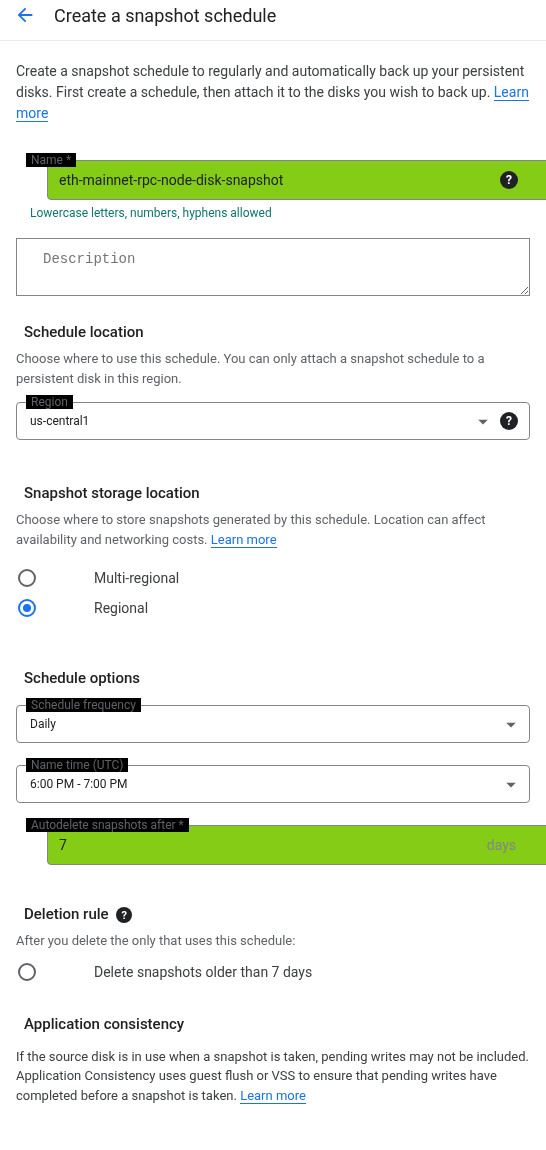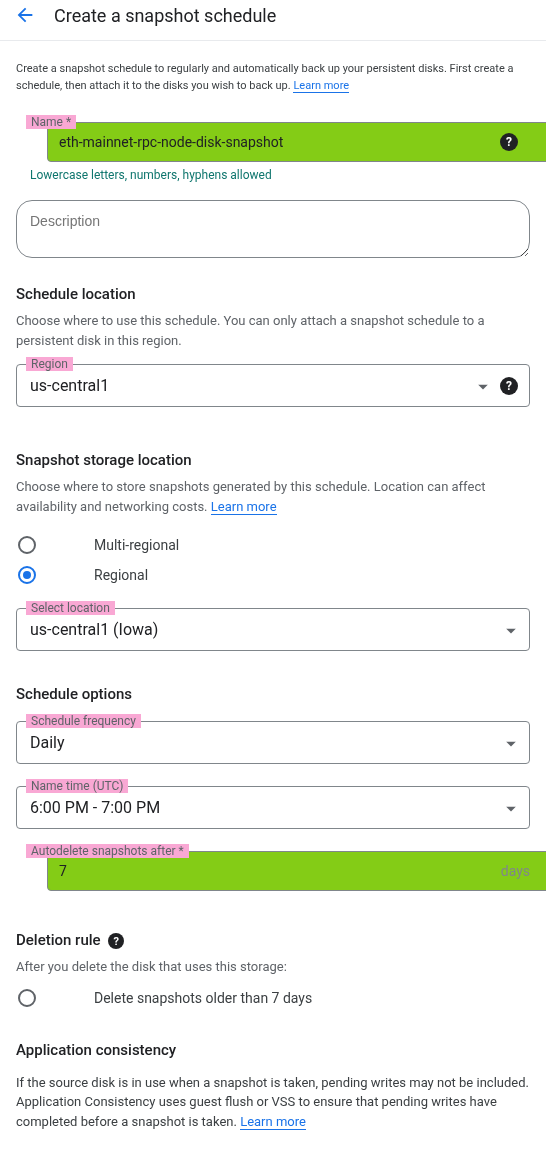--- a/index.html
+++ b/index.html
@@ -23,32 +23,32 @@
   display: flex;
   align-items: center;
 }
 .page-title {
   font-size: 18px;
   font-weight: 400;
   color: #202124;
 }
 .content { padding: 20px 16px 16px 16px; }
 .intro {
-  font-size: 11px;
+  font-size: 14px;
   color: #3c4043;
   line-height: 1.5;
-  margin-bottom: 28px;
+  margin-bottom: 36px;
 }
 .link { color: #1a73e8; text-decoration: none; border-bottom: 1px solid #1a73e8; cursor: pointer; }
 .field-wrap { position: relative; margin-bottom: 6px; }
 .field-label {
   position: absolute;
   top: -7px;
   left: 10px;
-  background: #f9a8d4;
+  background: #000000;
   padding: 0 5px;
   font-size: 12px;
   color: #5f6368;
   z-index: 1;
 }
 .field-input {
   width: 100%;
   border: 1px solid #80868b;
   border-radius: 4px;
   padding: 11px 40px 11px 11px;
@@ -56,27 +56,27 @@
   color: #202124;
   outline: none;
   font-family: inherit;
   background: #84cc16;
   margin-left: 31px;
 }
 .field-input::placeholder { color: #80868b; }
 .textarea {
   width: 100%;
   border: 1px solid #80868b;
-  border-radius: 16px;
-  padding: 12px 13px;
+  border-radius: 0;
+  padding: 12px 26px;
   font-size: 14px;
   color: #202124;
   resize: vertical;
   min-height: 50px;
-  font-family: Liberation Sans, sans-serif;
+  font-family: Liberation Mono, monospace;
   outline: none;
 }
 .help-icon {
   position: absolute;
   right: 12px;
   top: 50%;
   transform: translateY(-50%);
   width: 18px;
   height: 18px;
   background: #202124;
@@ -92,38 +92,39 @@
 .hint {
   font-size: 12px;
   color: #0f766e;
   margin: 6px 0 0 14px;
 }
 .section-title {
   font-size: 15px;
   font-weight: 500;
   color: #202124;
   margin-bottom: 8px;
+  margin-left: 8px;
 }
 .section-desc {
   font-size: 13px;
   color: #5f6368;
   line-height: 1.5;
   margin-bottom: 14px;
 }
 .spacer-lg { height: 28px; }
 .spacer-md { height: 18px; }
 .select-wrap {
   position: relative;
 }
 .select-input {
   width: 100%;
   border: 1px solid #80868b;
   border-radius: 4px;
   padding: 11px 60px 11px 13px;
-  font-size: 16px;
+  font-size: 12px;
   color: #202124;
   background: #fff;
   cursor: pointer;
   display: block;
 }
 .dropdown-arrow {
   position: absolute;
   right: 14px;
   top: 50%;
   transform: translateY(-50%);
@@ -154,21 +155,21 @@
   position: absolute;
   left: 3px; top: 3px;
   width: 8px; height: 8px;
   border-radius: 50%;
   background: #1a73e8;
 }
 .radio-label { font-size: 14px; color: #3c4043; }
 .radio-group-indent { margin-left: 2px; }
 .suffix-unit {
   position: absolute;
-  right: 0;
+  right: 14px;
   top: 50%;
   transform: translateY(-50%);
   color: #80868b;
   font-size: 14px;
   pointer-events: none;
 }
 .help-inline {
   display: inline-flex;
   width: 16px; height: 16px;
   background: #202124;
@@ -244,29 +245,20 @@
       <span class="radio-label">Multi-regional</span>
     </div>
     <div class="radio-row">
       <span class="radio checked"></span>
       <span class="radio-label">Regional</span>
     </div>
   </div>
 
   <div class="spacer-md"></div>
 
-  <div class="field-wrap select-wrap">
-    <label class="field-label">Select location</label>
-    <div class="select-input">us-central1 (Iowa)</div>
-    <span class="dropdown-arrow">
-      <svg width="10" height="6" viewBox="0 0 10 6">
-          <path d="M0 0l5 5 5-5z" fill="#5f6368"></path>
-        </svg>
-    </span>
-  </div>
 
   <div class="spacer-lg"></div>
 
   <div class="section-title">Schedule options</div>
   <div style="height:10px"></div>
 
   <div class="field-wrap select-wrap">
     <label class="field-label">Schedule frequency</label>
     <div class="select-input">Daily</div>
     <span class="dropdown-arrow">
@@ -296,21 +288,21 @@
     <span class="suffix-unit">days</span>
   </div>
 
   <div class="spacer-lg"></div>
   <div style="height:6px"></div>
 
   <div class="section-title">
     <span>Deletion rule</span>
     <span class="help-inline">?</span>
   </div>
-  <div class="section-desc" style="margin-bottom:6px">After you delete the disk that uses this storage:</div>
+  <div class="section-desc" style="margin-bottom:6px">After you delete the only that uses this schedule:</div>
 
   <div class="radio-group-indent">
     <div class="radio-row">
       <span class="radio"></span>
       <span class="radio-label">Delete snapshots older than 7 days</span>
     </div>
   </div>
 
   <div class="spacer-lg"></div>
 

